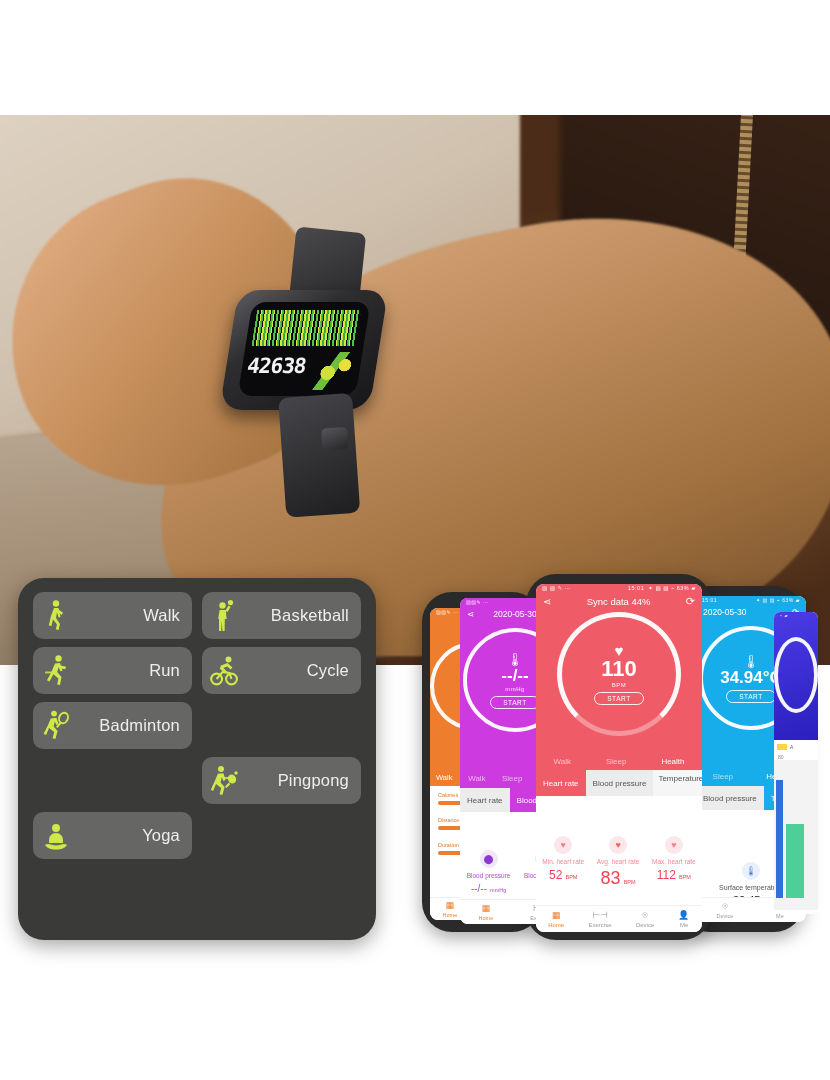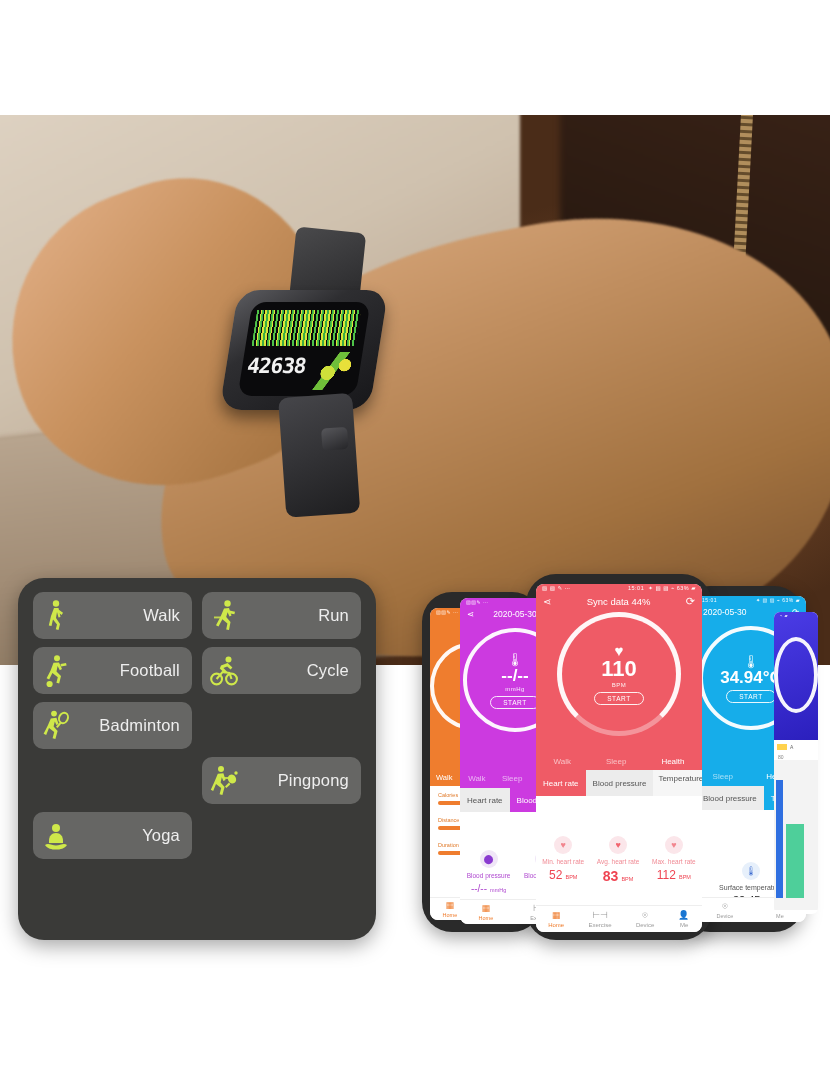--- a/index.html
+++ b/index.html
@@ -252,46 +252,46 @@
           <svg viewBox="0 0 30 34">
             <g fill="#cfe84a">
               <circle cx="15" cy="4.5" r="3.2"></circle>
               <path d="M13 9 L17.5 9 L19.5 18 L17.5 18.6 L16 13 L15 19 L19 25 L17.5 31 L14.8 30.3 L16 25.6 L12 20.5 L10.5 27 L7.8 26.4 L10 17 Z"></path>
               <path d="M17.5 10.5 L22 13.8 L20.7 16 L16.4 12.9 Z"></path>
             </g>
           </svg>
         </span>
       <span class="sport-label">Walk</span>
     </div>
+    <div class="sport-cell">
+      <span class="sport-ico">
+          <svg viewBox="0 0 30 34">
+            <g fill="#cfe84a">
+              <circle cx="20.5" cy="3.6" r="2.6"></circle>
+              <circle cx="12.5" cy="6.5" r="3.2"></circle>
+              <path d="M9.6 11 L15.8 11 L16.6 20 L14.8 20 L14.6 32 L12.4 32 L11.8 22 L11.2 32 L9 32 L9 20 L8.2 20 Z"></path>
+              <path d="M15.4 11.4 L18.6 6.6 L20.6 7.9 L17.3 13.2 Z"></path>
+            </g>
+          </svg>
+        </span>
+      <span class="sport-label">Basketball</span>
+    </div>
 
     <div class="sport-cell">
       <span class="sport-ico">
           <svg viewBox="0 0 30 34">
             <g fill="#cfe84a">
               <circle cx="17.5" cy="4.5" r="3.2"></circle>
               <path d="M14 9.5 L19 9 L21.5 16.5 L19.5 17.5 L17.6 13.2 L16.2 18 L20.5 23 L19 31 L16.2 30.4 L17.4 24.6 L12.4 20.2 L8.5 27.5 L6 26.2 L10.6 17.6 Z"></path>
               <path d="M19.6 11.5 L25 12.8 L24.4 15.2 L18.9 14.2 Z"></path>
               <path d="M4 17.5 L11 17.5 L11 19.4 L4 19.4 Z" opacity=".85"></path>
             </g>
           </svg>
         </span>
       <span class="sport-label">Run</span>
-    </div>
-    <div class="sport-cell">
-      <span class="sport-ico">
-          <svg viewBox="0 0 30 34">
-            <g fill="#cfe84a">
-              <circle cx="16" cy="4.2" r="3"></circle>
-              <path d="M12.5 8.8 L18 8.4 L21 15 L18.8 16.2 L16.6 12 L15.5 17.4 L20 22 L18.2 29.5 L15.4 28.8 L16.8 23.2 L11.4 19 L8.2 25.5 L5.6 24.2 L9.6 16.5 Z"></path>
-              <path d="M19.5 10 L25 9 L25.6 11.4 L20 12.6 Z"></path>
-              <circle cx="8.6" cy="30" r="3.1"></circle>
-            </g>
-          </svg>
-        </span>
-      <span class="sport-label">Football</span>
     </div>
 
     <div class="sport-cell">
       <span class="sport-ico">
           <svg viewBox="0 0 30 34">
             <g fill="none" stroke="#cfe84a" stroke-width="2.1">
               <circle cx="6.6" cy="25" r="5.4"></circle>
               <circle cx="21.5" cy="25" r="5.4"></circle>
               <path d="M6.6 25 L12.5 18 L19.5 19 L21.5 25"></path>
             </g>
@@ -572,21 +572,21 @@
         <div class="mname" style="color:#f08a94;">Min. heart rate</div>
         <div class="mval" style="color:#ef4452;">
           <span style="font-size:12px;">52</span>
           <span>BPM</span>
         </div>
       </div>
       <div class="metric">
         <div class="dot" style="background:#fbe6ea;color:#f2656f;">♥</div>
         <div class="mname" style="color:#f08a94;">Avg. heart rate</div>
         <div class="mval" style="color:#ef4452;">
-          <span style="font-size:14px;font-weight:bold;">83</span>
+          <span style="font-size:18px;">83</span>
           <span>BPM</span>
         </div>
       </div>
       <div class="metric">
         <div class="dot" style="background:#fbe6ea;color:#f2868f;">♥</div>
         <div class="mname" style="color:#f08a94;">Max. heart rate</div>
         <div class="mval" style="color:#ef4452;">
           <span style="font-size:12px;">112</span>
           <span>BPM</span>
         </div>

